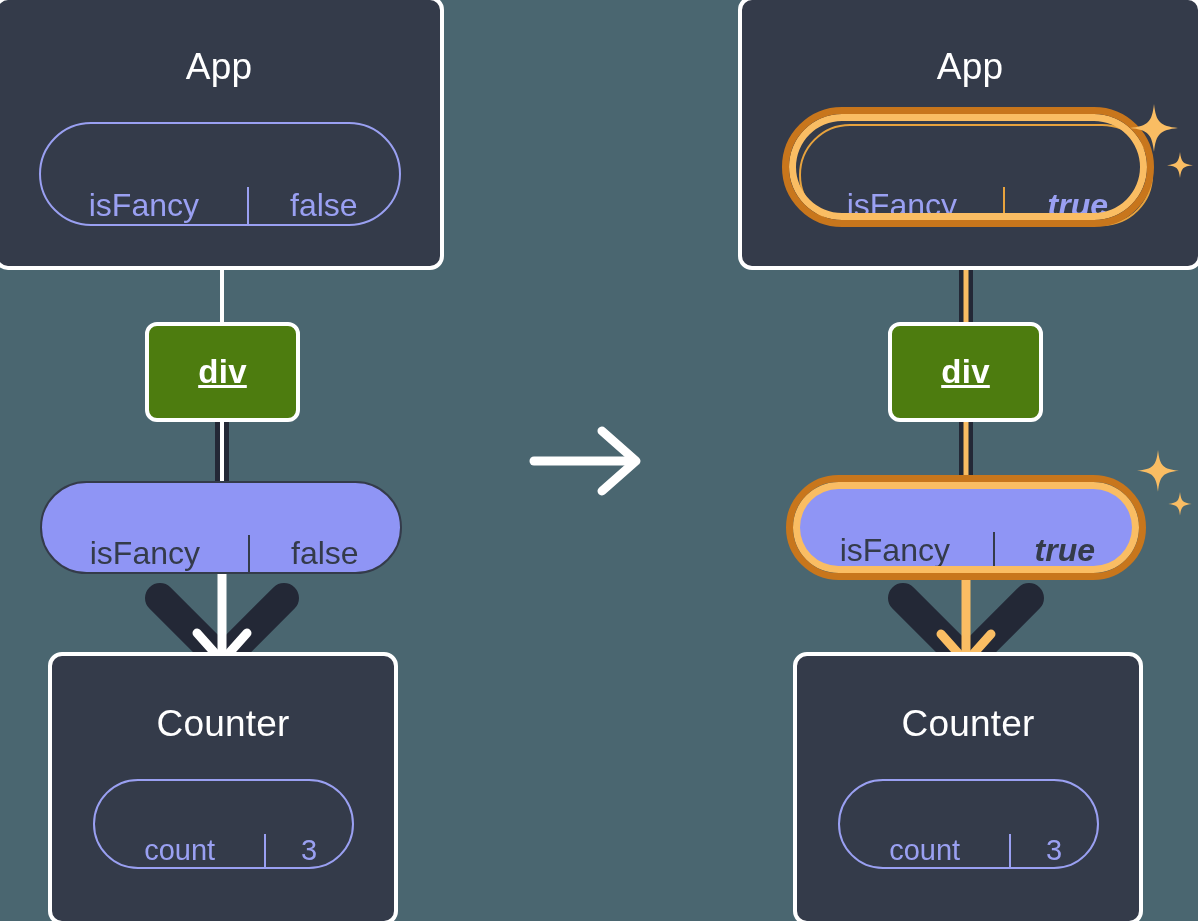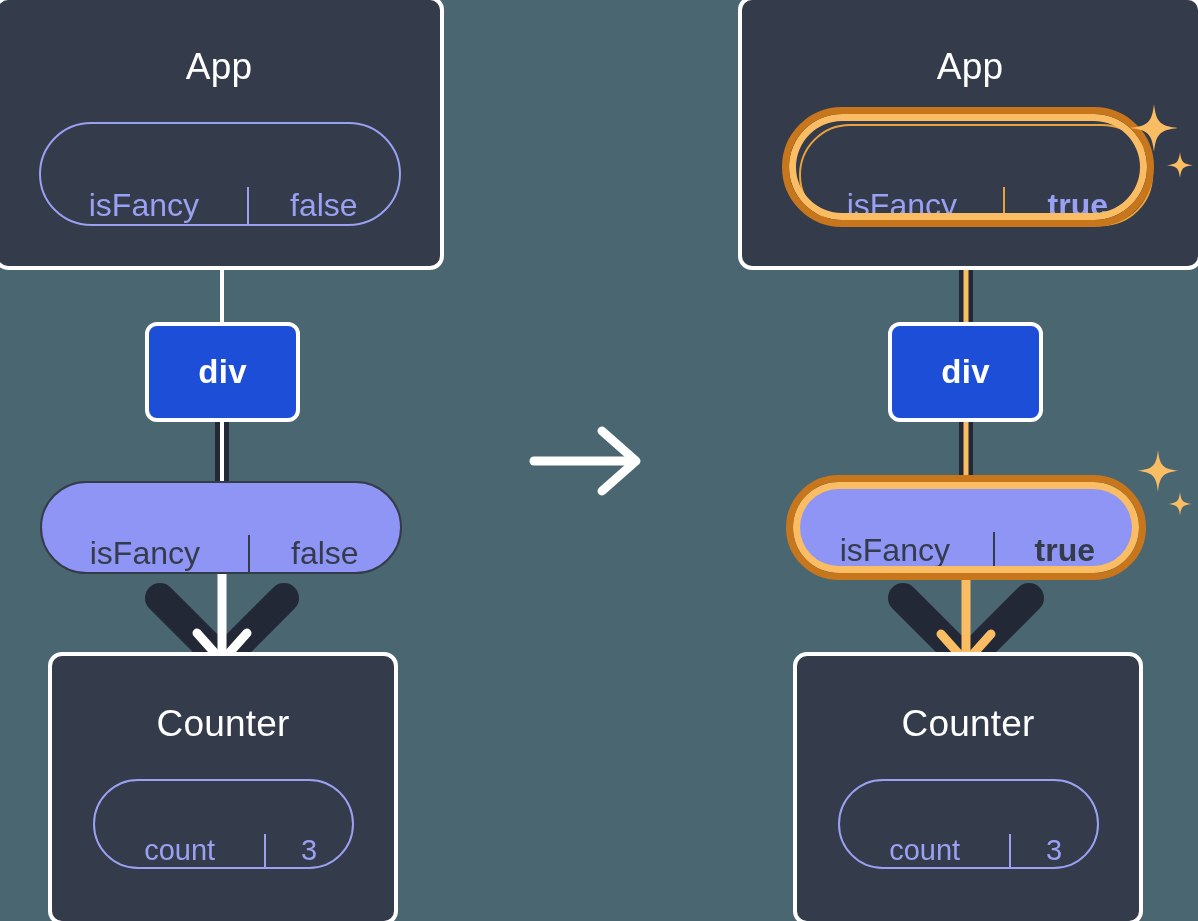--- a/index.html
+++ b/index.html
@@ -25,30 +25,31 @@
   .compbox .title {
     color: #ffffff;
     font-size: 37px;
     line-height: 1;
     font-weight: 400;
     letter-spacing: 0.2px;
     white-space: nowrap;
   }
   .divbox {
     position: absolute;
-    background: #1d4ed8;
+    background: #4d7c0f;
     border: 4px solid #ffffff;
     border-radius: 12px;
     display: flex;
     align-items: center;
     justify-content: center;
     color: #ffffff;
     font-size: 33px;
     font-weight: 700;
     letter-spacing: 0.3px;
+    text-decoration: underline;
   }
 
   
   .pill {
     position: absolute;
     display: flex;
     align-items: flex-end;
     border-radius: 999px;
     overflow: hidden;
     font-size: 32px;
@@ -74,21 +75,21 @@
   .pill.outline.hl .cell.value { border-left: 2px solid #e8a33d; }
 
   
   .pill.filled {
     background: #8f95f5;
     border: 2px solid #343b4a;
     color: #343b4a;
   }
   .pill.filled .cell.value { border-left: 2px solid #343b4a; }
 
-  .pill .cell.value.bold { font-weight: 700; }
+  .pill .cell.value.bold { font-weight: 700; font-style: italic; }
 
   
   .ring {
     position: absolute;
     border-radius: 999px;
     border: 7px solid #c8761c;
     box-shadow: inset 0 0 0 7px #fabd63;
     pointer-events: none;
   }
 

